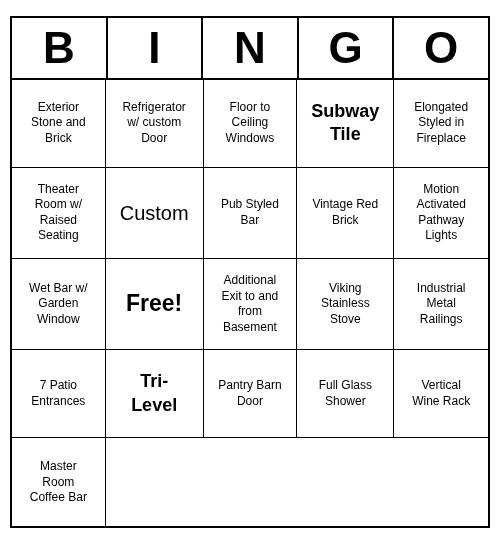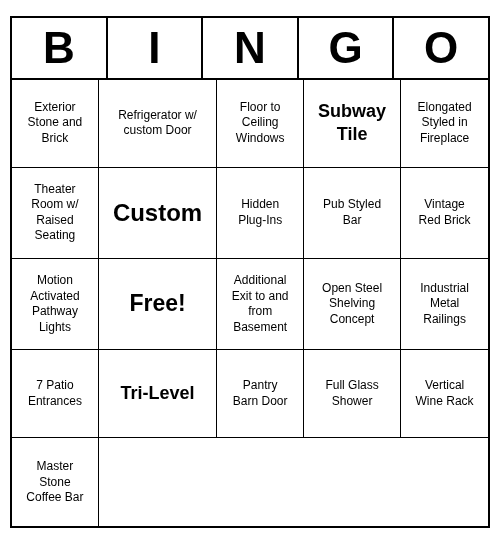--- a/index.html
+++ b/index.html
@@ -56,22 +56,22 @@
     }
     .bingo-cell.free {
       font-size: 23px;
       font-weight: bold;
     }
     .bingo-cell.large-text {
       font-size: 18px;
       font-weight: bold;
     }
     .bingo-cell.custom-text {
-      font-size: 24px;
-      font-weight: bold;
+      font-size: 20px;
+      font-weight: normal;
     }
   </style>
 </head>
 <body>
 
 <div class="bingo-card">
   <div class="bingo-header">
   <div class="bingo-header-cell">B</div>
       <div class="bingo-header-cell">I</div>
       <div class="bingo-header-cell">N</div>
@@ -79,28 +79,28 @@
       <div class="bingo-header-cell">O</div>
     </div>
   <div class="bingo-grid">
   <div class="bingo-cell">Exterior Stone and Brick</div>
       <div class="bingo-cell">Refrigerator w/ custom Door</div>
       <div class="bingo-cell">Floor to Ceiling Windows</div>
       <div class="bingo-cell large-text">Subway Tile</div>
       <div class="bingo-cell">Elongated Styled in Fireplace</div>
       <div class="bingo-cell">Theater Room w/ Raised Seating</div>
       <div class="bingo-cell custom-text">Custom</div>
-      <div class="bingo-cell">Hidden Plug-Ins</div>
       <div class="bingo-cell">Pub Styled Bar</div>
       <div class="bingo-cell">Vintage Red Brick</div>
       <div class="bingo-cell">Motion Activated Pathway Lights</div>
+      <div class="bingo-cell">Wet Bar w/ Garden Window</div>
       <div class="bingo-cell free">Free!</div>
       <div class="bingo-cell">Additional Exit to and from Basement</div>
-      <div class="bingo-cell">Open Steel Shelving Concept</div>
+      <div class="bingo-cell">Viking Stainless Stove</div>
       <div class="bingo-cell">Industrial Metal Railings</div>
       <div class="bingo-cell">7 Patio Entrances</div>
       <div class="bingo-cell large-text">Tri-Level</div>
       <div class="bingo-cell">Pantry Barn Door</div>
       <div class="bingo-cell">Full Glass Shower</div>
       <div class="bingo-cell">Vertical Wine Rack</div>
-      <div class="bingo-cell">Master Stone Coffee Bar</div>
+      <div class="bingo-cell">Master Room Coffee Bar</div>
     </div>
 </div>
 
 </body></html>

